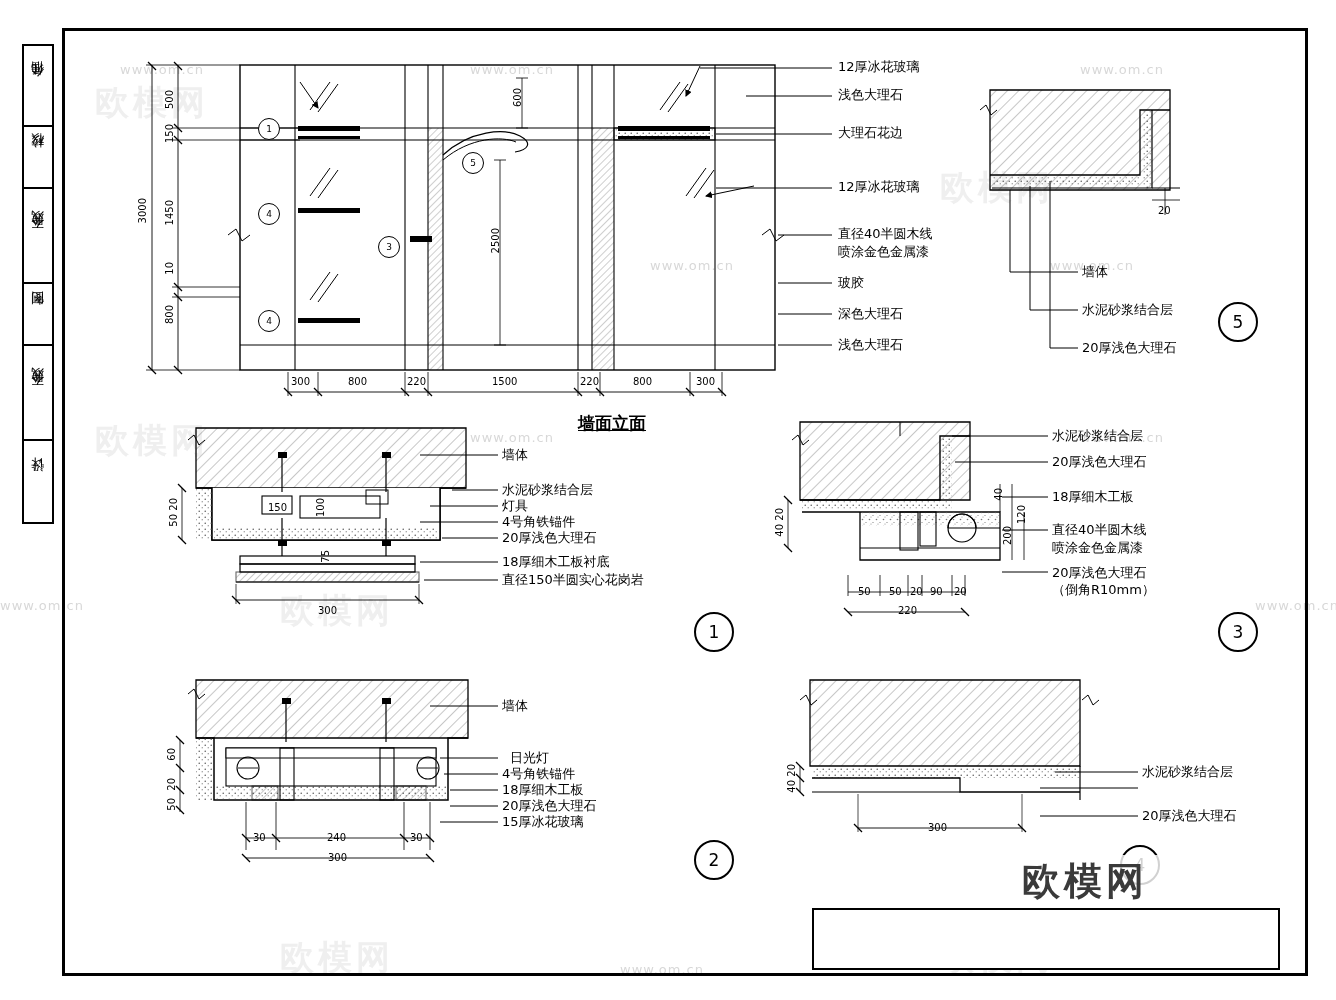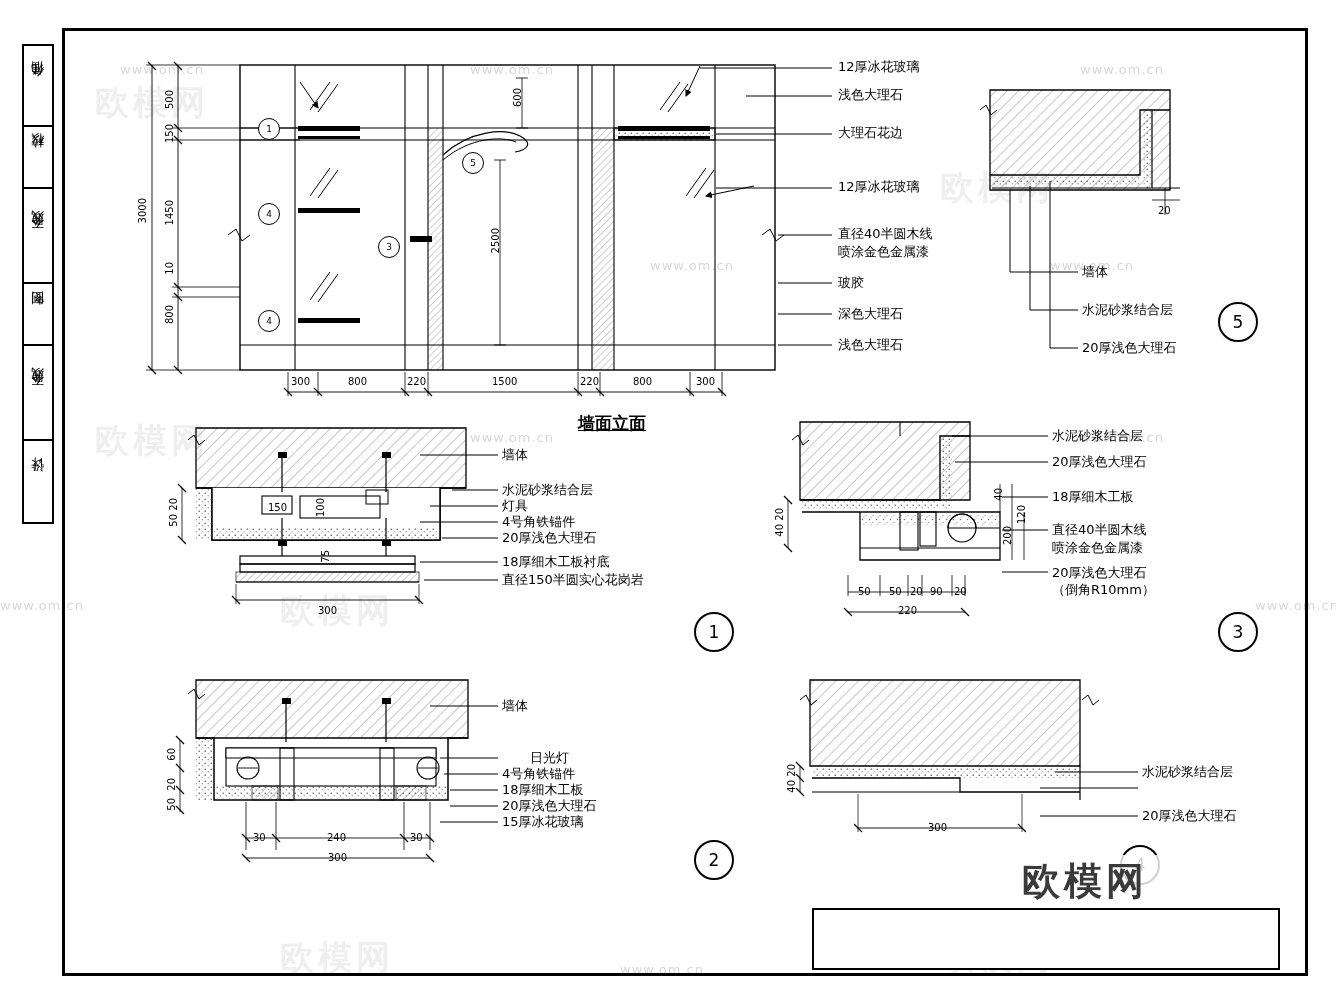--- a/index.html
+++ b/index.html
@@ -531,21 +531,21 @@
   <div class="dim" style="left:954px;top:586px;">20</div>
   <div class="dim" style="left:898px;top:605px;">220</div>
   <div class="dimv" style="left:993px;top:488px;">40</div>
   <div class="dimv" style="left:1016px;top:505px;">120</div>
   <div class="dimv" style="left:1002px;top:526px;">200</div>
   <div class="cmark" style="left:1218px;top:612px;">
     <span>3</span>
     </div>
 
   <div class="lbl" style="left:502px;top:699px;">墙体</div>
-  <div class="lbl" style="left:530px;top:751px;text-align:right;">日光灯</div>
+  <div class="lbl" style="left:510px;top:751px;text-align:right;">日光灯</div>
   <div class="lbl" style="left:502px;top:767px;">4号角铁锚件</div>
   <div class="lbl" style="left:502px;top:783px;">18厚细木工板</div>
   <div class="lbl" style="left:502px;top:799px;">20厚浅色大理石</div>
   <div class="lbl" style="left:502px;top:815px;">15厚冰花玻璃</div>
   <div class="dimv" style="left:166px;top:748px;">60</div>
   <div class="dimv" style="left:166px;top:778px;">20</div>
   <div class="dimv" style="left:166px;top:798px;">50</div>
   <div class="dim" style="left:253px;top:832px;">30</div>
   <div class="dim" style="left:327px;top:832px;">240</div>
   <div class="dim" style="left:410px;top:832px;">30</div>

